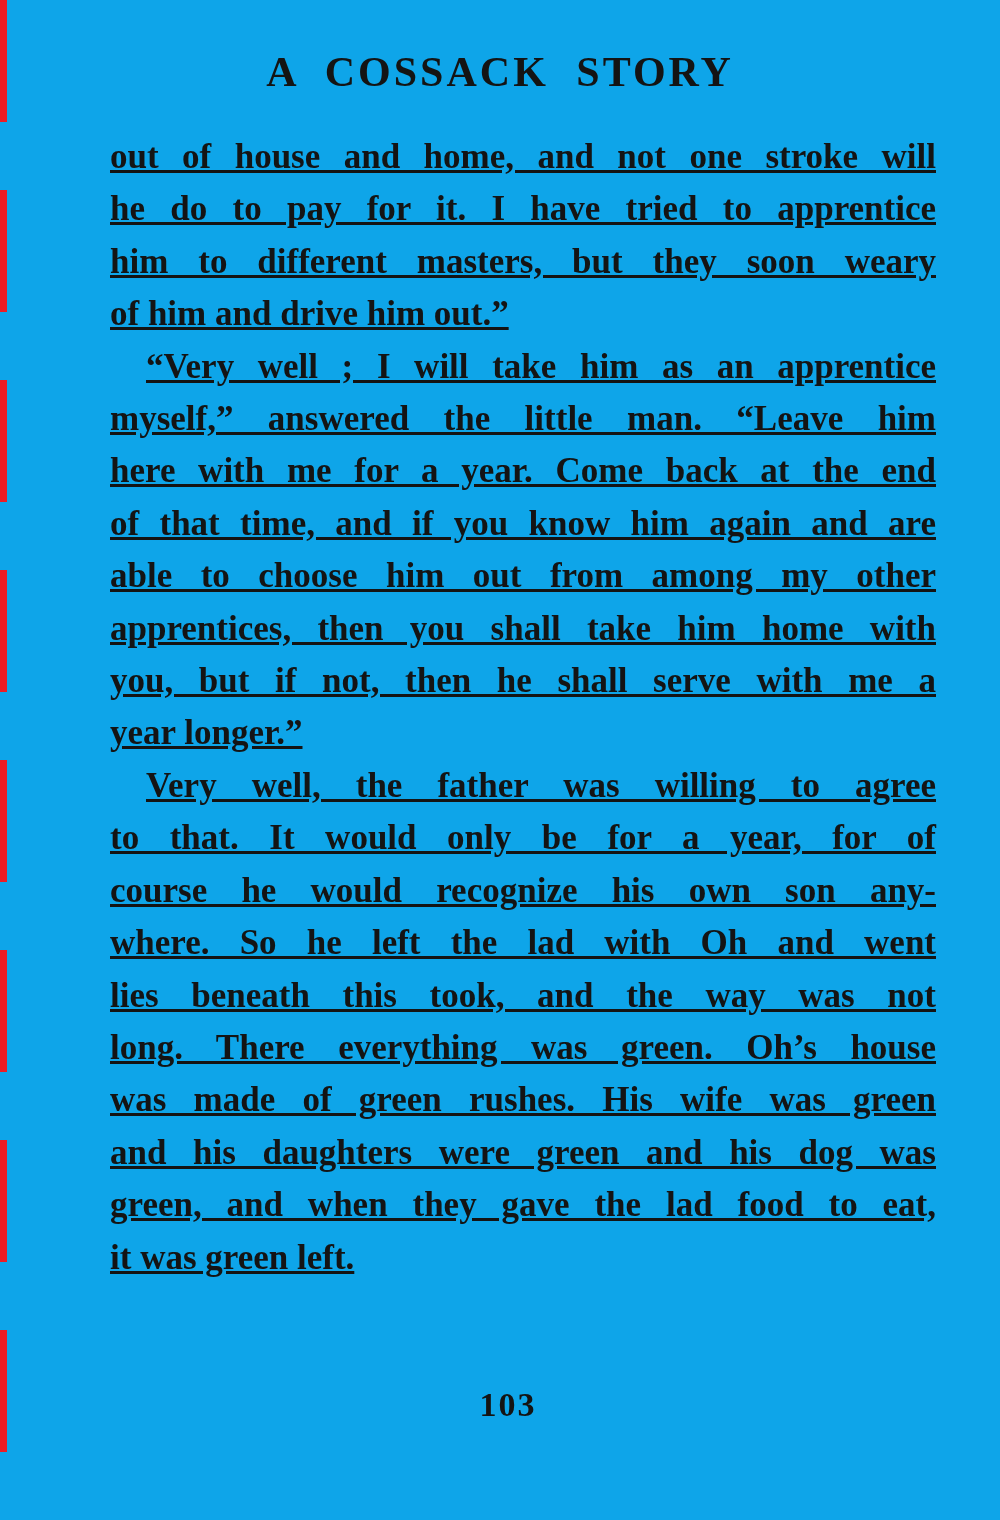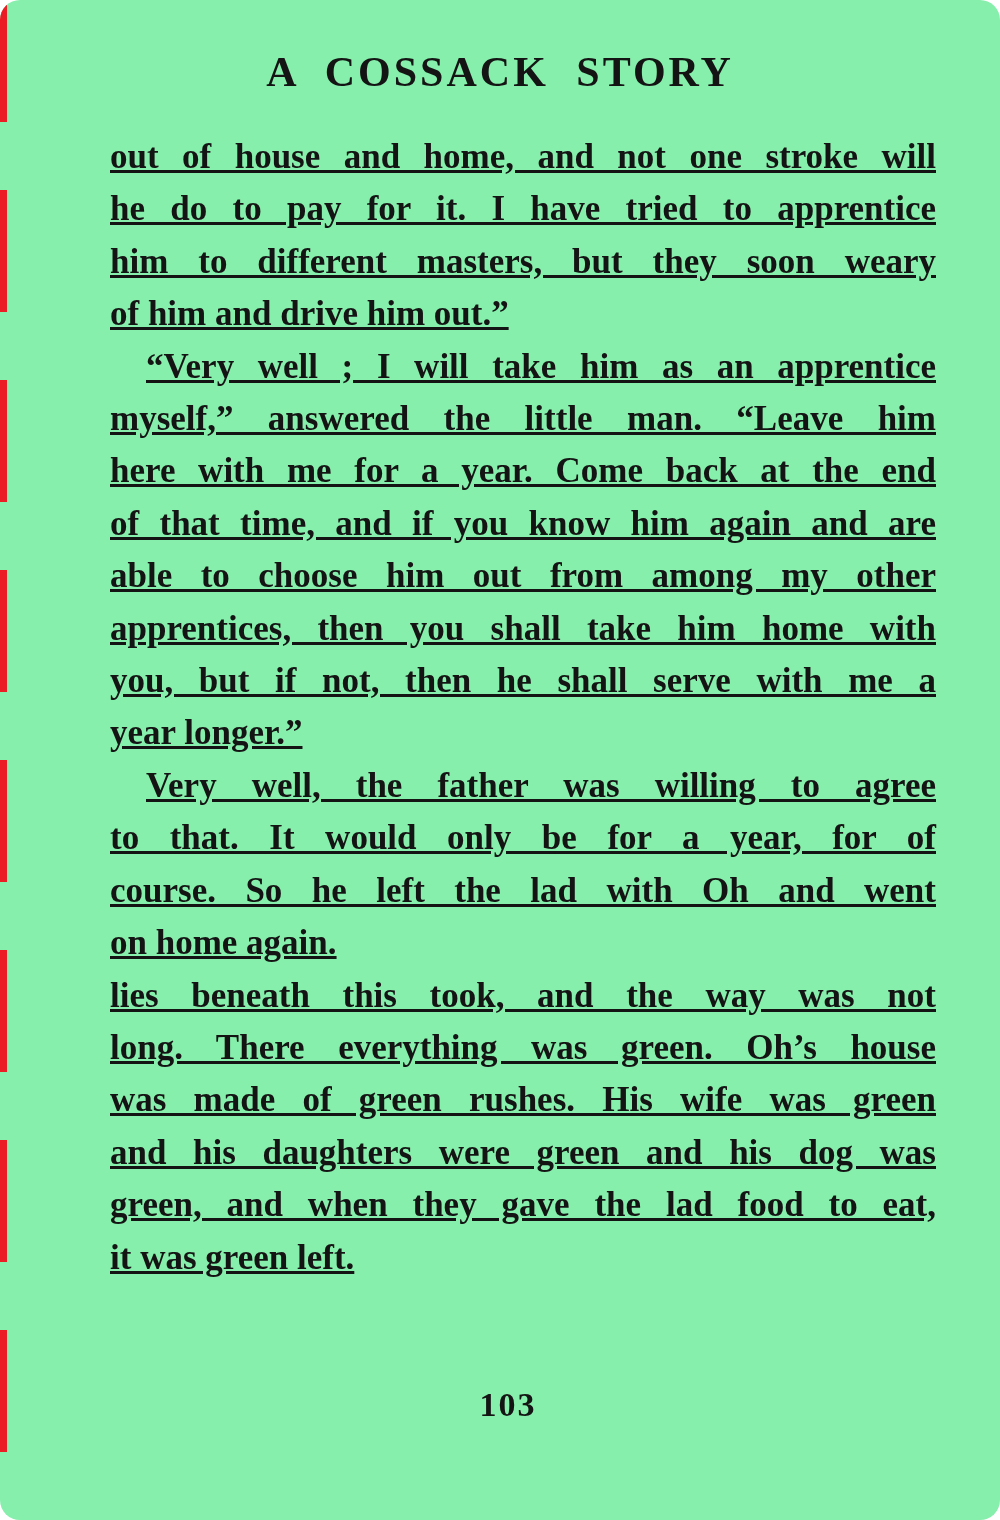--- a/index.html
+++ b/index.html
@@ -64,21 +64,21 @@
     width: 100%;
     text-align: center;
     font-size: 34px;
     font-weight: 700;
     letter-spacing: 2px;
   }
 </style>
 </head>
 <body>
 
-<div class="page" style="--accent: #ec1c24; color: rgb(20, 20, 20); background: #86efac; border-radius: 20px;">
+<div class="page" style="--accent: #ec1c24; color: rgb(20, 20, 20); background: #0ea5e9;">
   <div class="red-dashes"></div>
   <h1 class="title">A COSSACK STORY</h1>
   <div class="body" id="body-text">
       <div class="paragraph">
         <div class="line">out of house and home, and not one stroke will</div>
         <div class="line">he do to pay for it.  I have tried to apprentice</div>
         <div class="line">him to different masters, but they soon weary</div>
         <div class="line last">of him and drive him out.”</div>
       </div>
       <div class="paragraph">
@@ -87,22 +87,22 @@
         <div class="line">here with me for a year.  Come back at the end</div>
         <div class="line">of that time, and if you know him again and are</div>
         <div class="line">able to choose him out from among my other</div>
         <div class="line">apprentices, then you shall take him home with</div>
         <div class="line">you, but if not, then he shall serve with me a</div>
         <div class="line last">year longer.”</div>
       </div>
       <div class="paragraph">
         <div class="line indent">Very well, the father was willing to agree</div>
         <div class="line">to that.  It would only be for a year, for of</div>
-        <div class="line">course.  So he left the lad with Oh and went</div>
-        <div class="line last">on home again.</div>
+        <div class="line">course he would recognize his own son any-</div>
+        <div class="line">where.  So he left the lad with Oh and went</div>
       </div>
       <div class="paragraph">
         <div class="line">lies beneath this took, and the way was not</div>
         <div class="line">long.  There everything was green.  Oh’s house</div>
         <div class="line">was made of green rushes.  His wife was green</div>
         <div class="line">and his daughters were green and his dog was</div>
         <div class="line">green, and when they gave the lad food to eat,</div>
         <div class="line last">it was green left.</div>
       </div>
     </div>

